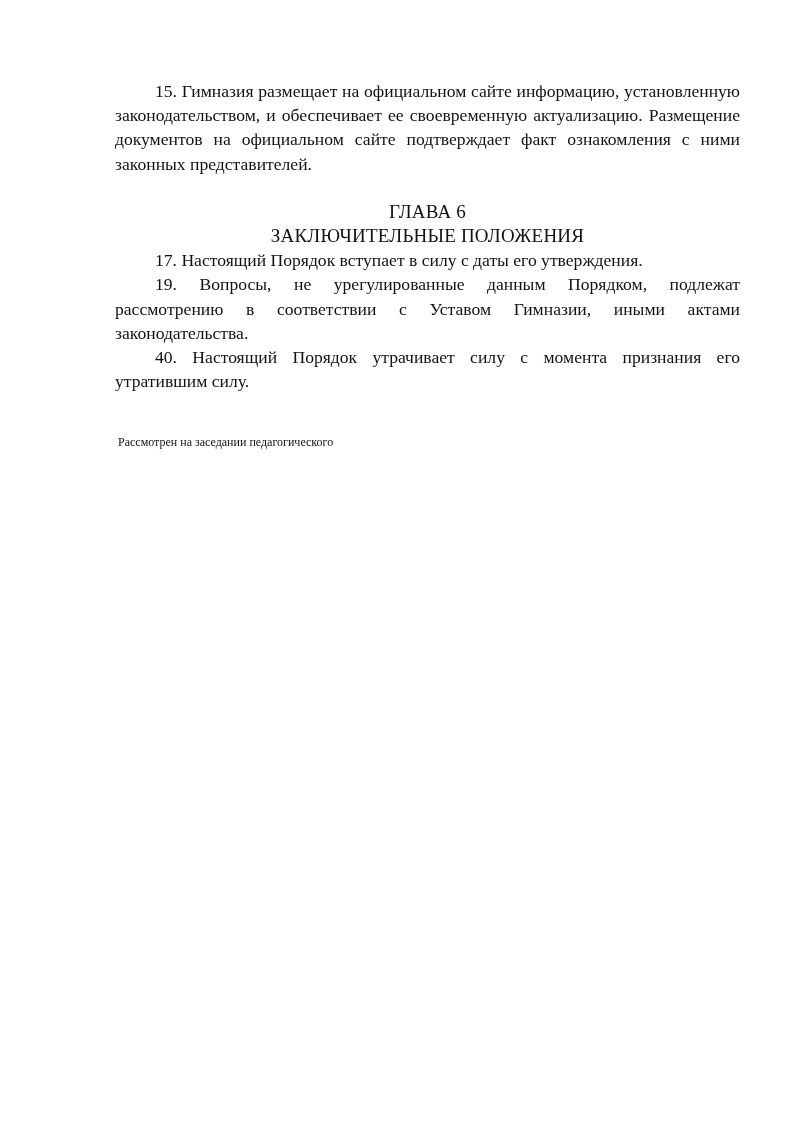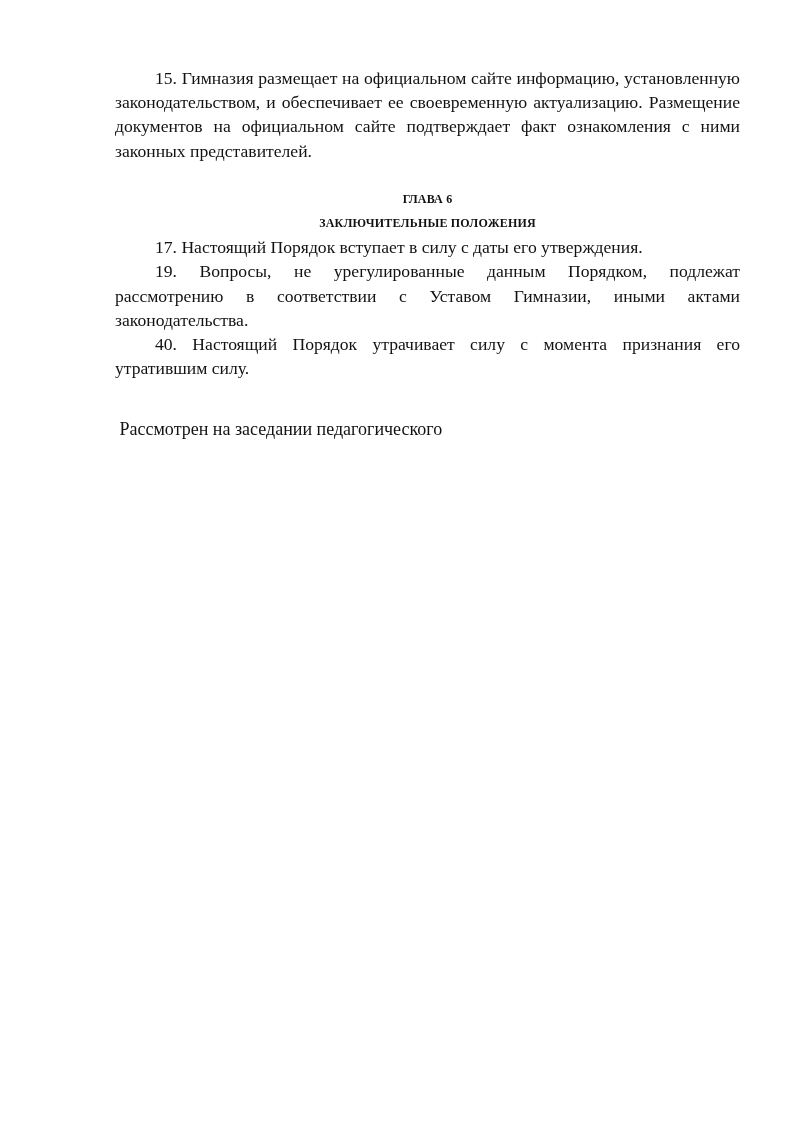--- a/index.html
+++ b/index.html
@@ -14,50 +14,50 @@
     height: 1123px;
     background: #ffffff;
     margin: 0 auto;
     overflow: hidden;
     font-family: "Liberation Serif", "DejaVu Serif", serif;
     color: #121212;
   }
   .content {
     position: absolute;
     left: 115px;
-    top: 66px;
+    top: 79px;
     width: 625px;
   }
   p.para {
     margin: 0;
     font-size: 17.6px;
     line-height: 24.2px;
     text-align: justify;
     text-indent: 40px;
     text-justify: inter-word;
     hyphens: none;
   }
   
   .heading-block {
     margin-top: 24px;
   }
   h2.heading {
     margin: 0;
-    font-size: 12px;
+    font-size: 19px;
     line-height: 24.2px;
-    font-weight: bold;
+    font-weight: normal;
     text-align: center;
     letter-spacing: 0.2px;
   }
   .closing-block {
     margin-top: 37px;
   }
   p.closing-line {
     margin: 0;
-    font-size: 18px;
+    font-size: 12px;
     line-height: 24.2px;
     text-align: left;
     text-indent: 0;
     white-space: pre-wrap;
   }
 </style>
 </head>
 <body>
 
 <div class="page">

